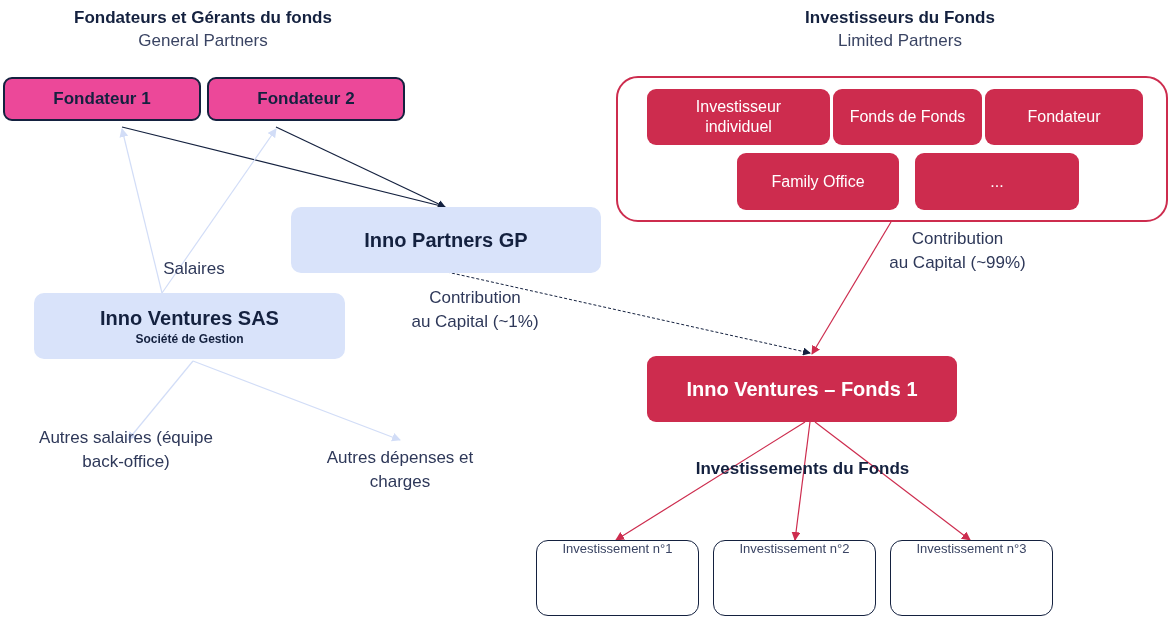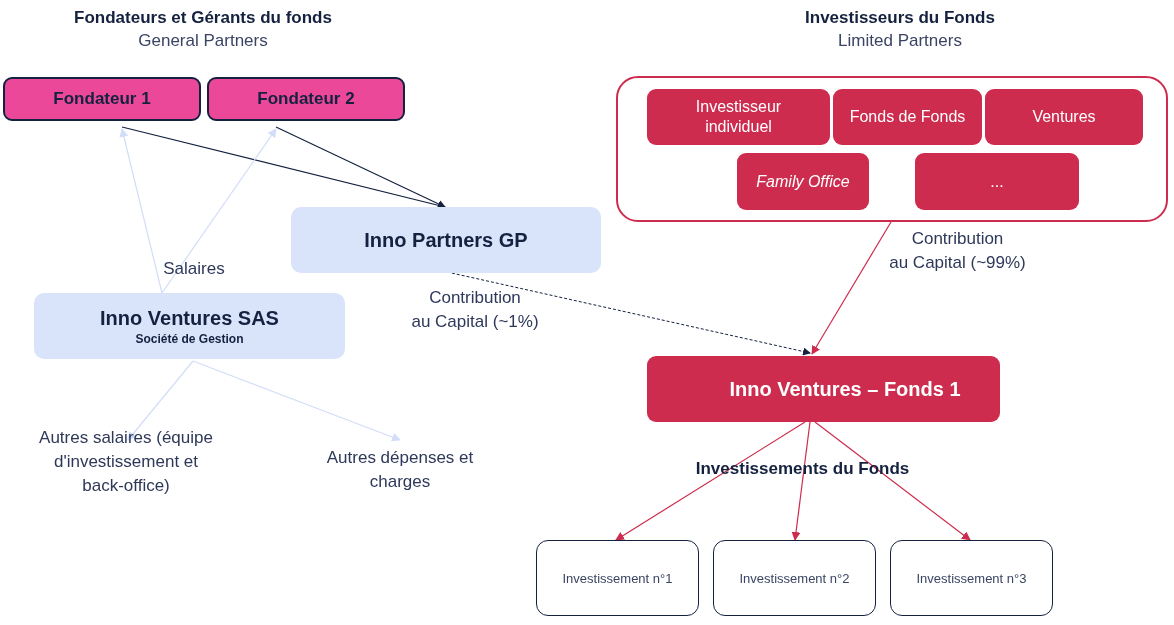--- a/index.html
+++ b/index.html
@@ -11,21 +11,21 @@
   .hdr-sub { font-size: 17px; color: #3a4463; }
   .box-outline { border: 2.5px solid #14213f; border-radius: 9px; background: #ec4899; box-sizing: border-box;
                  display: flex; align-items: center; justify-content: center; font-weight: bold; font-size: 17px; color: #14213f; }
   .box-blue { background: #d9e3fa; border-radius: 10px; display: flex; flex-direction: column;
               align-items: center; justify-content: center; color: #14213f; }
   .box-red { background: #cd2c4e; border-radius: 9px; color: #fff; display: flex; align-items: center;
              justify-content: center; font-size: 16px; text-align: center; line-height: 20px; }
   .lp-frame { border: 2.5px solid #cd2c4e; border-radius: 22px; box-sizing: border-box; }
   .label { font-size: 17px; color: #2e3859; text-align: center; line-height: 24px; }
   .inv-box { border: 1.5px solid #14213f; border-radius: 12px; box-sizing: border-box; background: #fff;
-             display: flex; align-items: center; justify-content: center; font-size: 13px; color: #3a4463; }
+             display: flex; align-items: flex-start; justify-content: center; font-size: 13px; color: #3a4463; }
   svg.arrows { position: absolute; left: 0; top: 0; }
 </style>
 </head>
 <body>
 
 <svg class="arrows" width="1174" height="625">
   <defs>
     <marker id="ah-navy" markerWidth="8" markerHeight="8" refX="7" refY="4" orient="auto" markerUnits="userSpaceOnUse">
       <path d="M0,0 L8,4 L0,8 z" fill="#14213f"></path>
     </marker>
@@ -73,23 +73,23 @@
 </div>
 
 <div class="abs lp-frame" style="left:616px; top:76px; width:552px; height:146px;"></div>
 <div class="abs box-red" style="left:647px; top:89px; width:183px; height:56px;">
   <span style="display:block; width:110px;">Investisseur individuel</span>
 </div>
 <div class="abs box-red" style="left:833px; top:89px; width:149px; height:56px;">
   <span>Fonds de Fonds</span>
 </div>
 <div class="abs box-red" style="left:985px; top:89px; width:158px; height:56px;">
-  <span>Ventures</span>
+  <span>Fondateur</span>
 </div>
-<div class="abs box-red" style="left:737px; top:153px; width:132px; height:57px;font-style:italic;">
+<div class="abs box-red" style="left:737px; top:153px; width:162px; height:57px;">
   <span>Family Office</span>
 </div>
 <div class="abs box-red" style="left:915px; top:153px; width:164px; height:57px;">
   <span>...</span>
 </div>
 
 <div class="abs box-blue" style="left:291px; top:207px; width:310px; height:66px;">
   <span style="font-weight:bold; font-size:20px;text-align:right;">Inno Partners GP</span>
 </div>
 
@@ -103,27 +103,26 @@
 <div class="abs label" style="left:400px; top:286px; width:150px;">
   <div>Contribution</div>
   <div>au Capital (~1%)</div>
 </div>
 
 <div class="abs label" style="left:870px; top:227px; width:175px;">
   <div>Contribution</div>
   <div>au Capital (~99%)</div>
 </div>
 
-<div class="abs box-red" style="left:647px; top:356px; width:310px; height:66px; font-weight:bold; font-size:20px;padding-left:43px;">
+<div class="abs box-red" style="left:647px; top:356px; width:310px; height:66px; font-weight:bold; font-size:20px;">
   <span>Inno Ventures – Fonds 1</span>
 </div>
 
 <div class="abs label" style="left:15px; top:426px; width:222px;">
   <div>Autres salaires (équipe</div>
-  <div>d'investissement et</div>
   <div>back-office)</div>
 </div>
 <div class="abs label" style="left:300px; top:446px; width:200px;">
   <div>Autres dépenses et</div>
   <div>charges</div>
 </div>
 
 <div class="abs hdr-bold center" style="left:640px; top:459px; width:325px; font-size:17px;">Investissements du Fonds</div>
 
 <div class="abs inv-box" style="left:536px; top:540px; width:163px; height:76px;">

